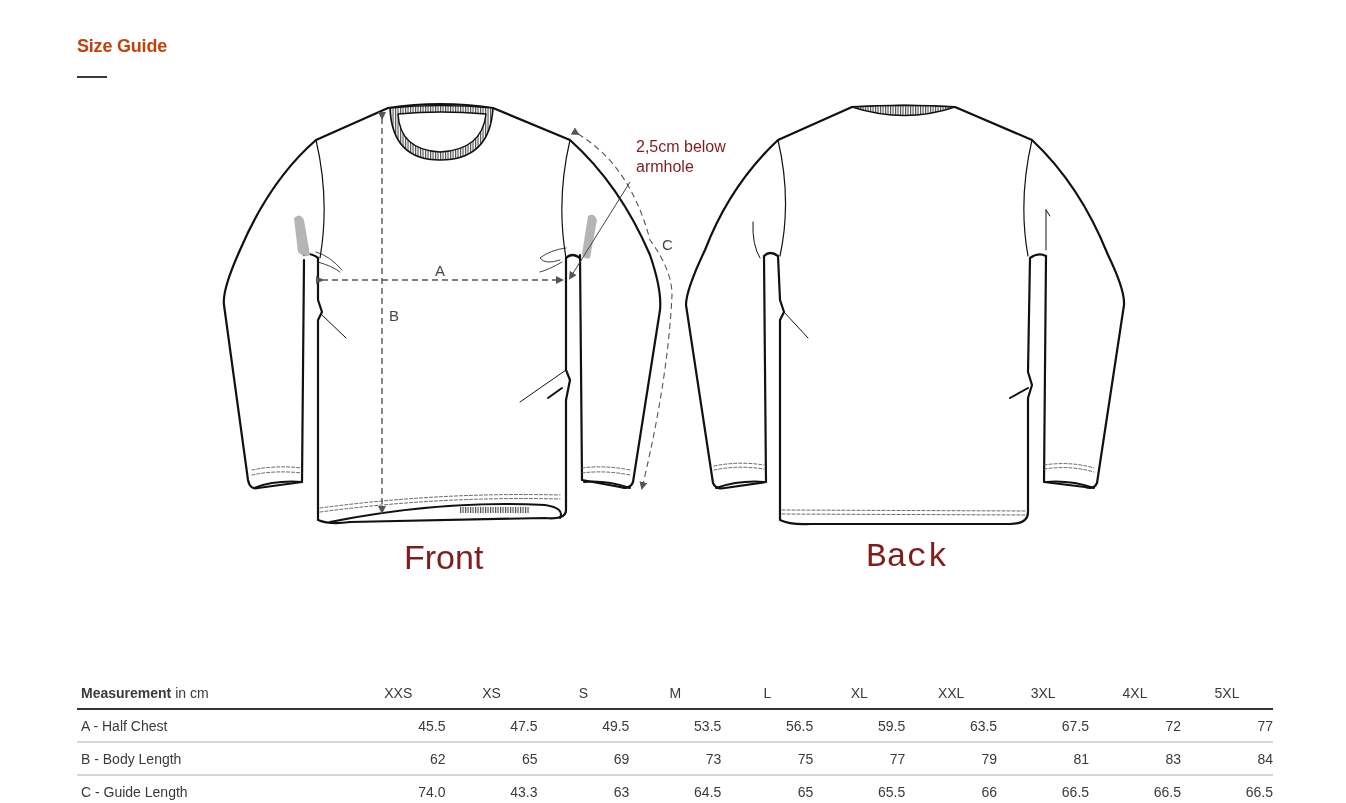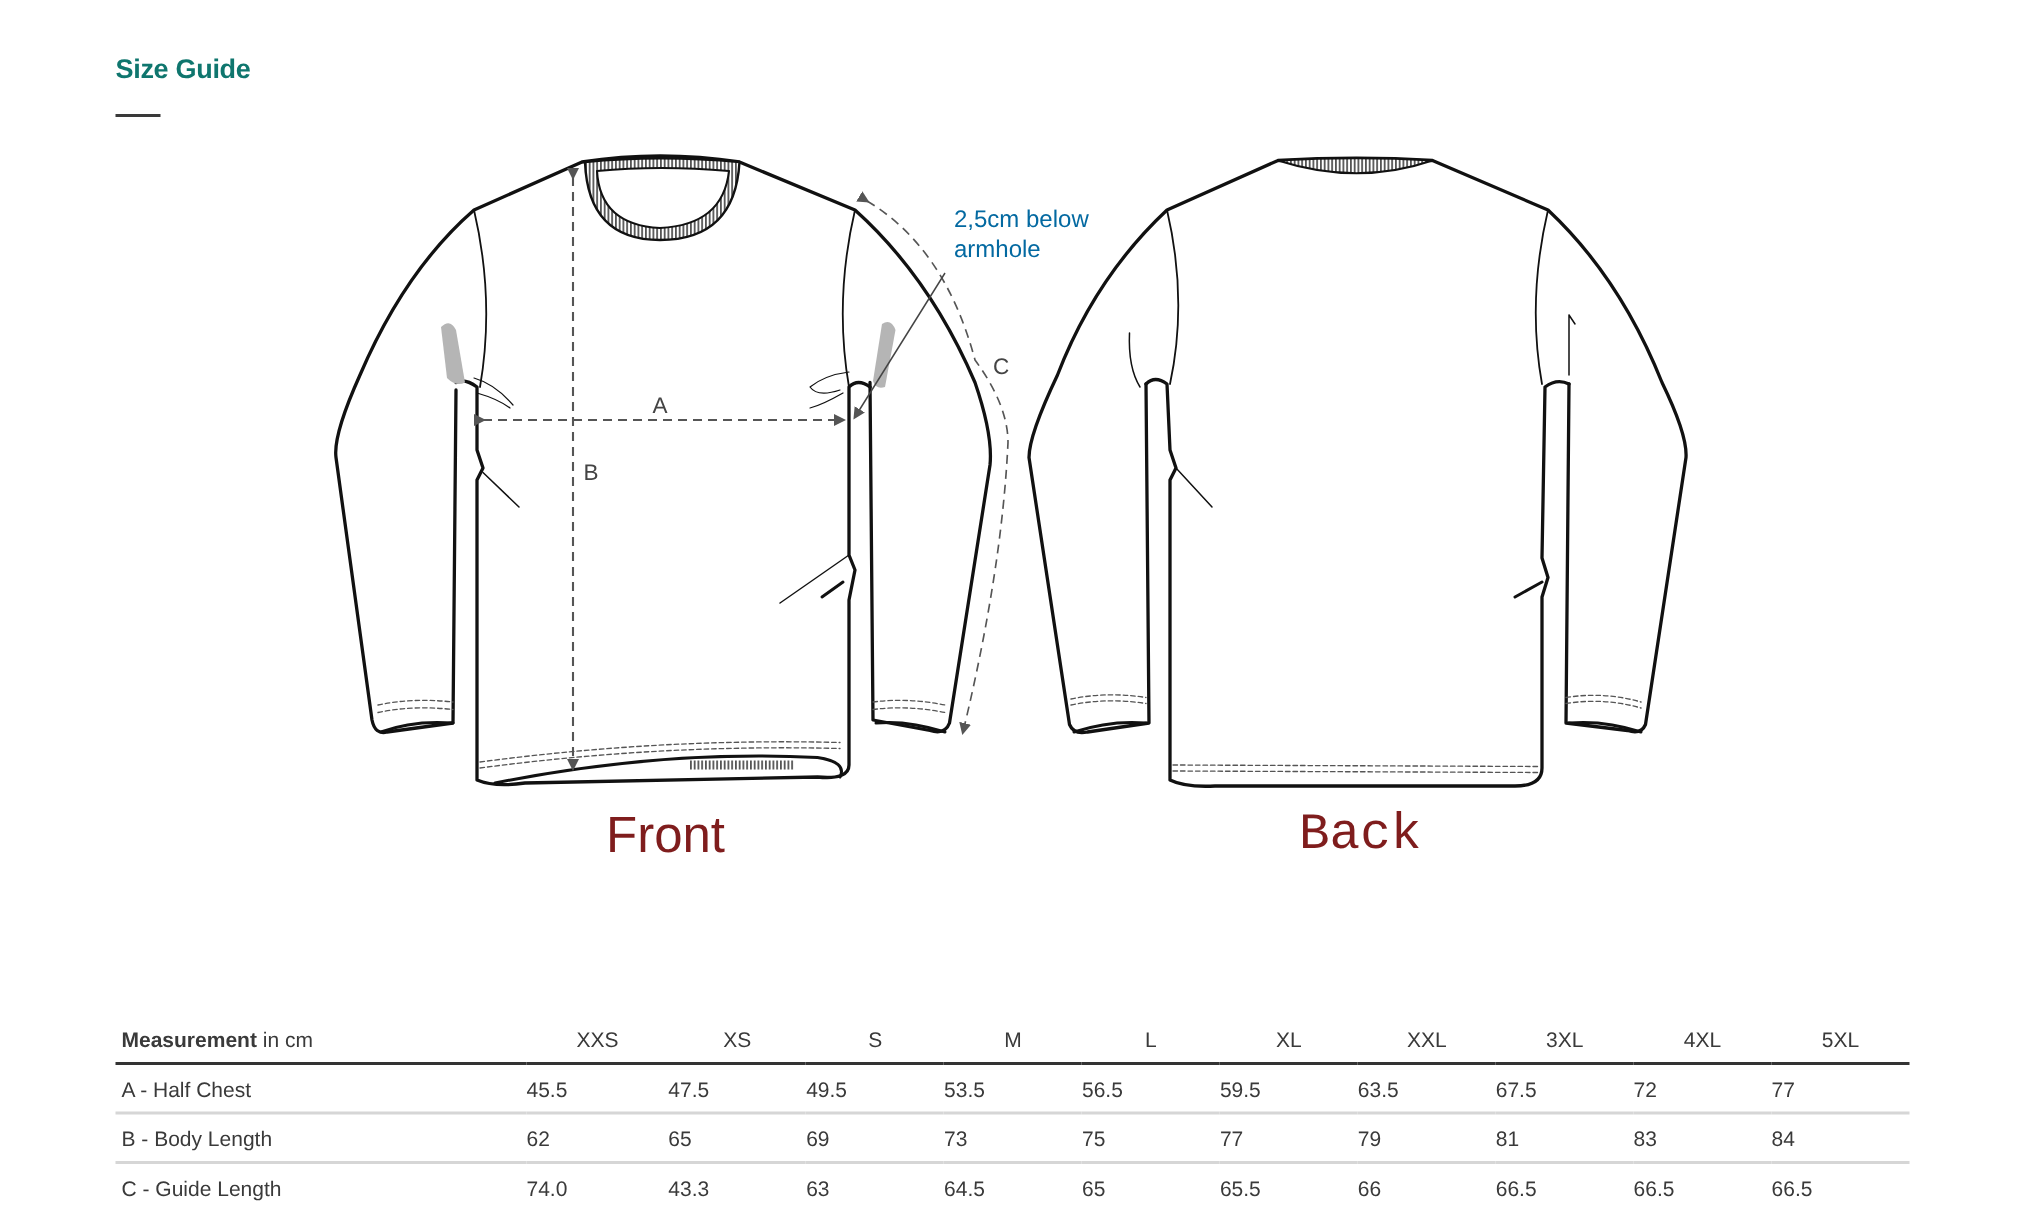--- a/index.html
+++ b/index.html
@@ -1,30 +1,30 @@
 <!DOCTYPE html>
 <html><head>
 <meta charset="utf-8">
 <style>
   html, body { margin: 0; padding: 0; background: #ffffff; }
   body { width: 1346px; height: 803px; position: relative; overflow: hidden;
          font-family: "Liberation Sans", "DejaVu Sans", sans-serif; color: #3a3a3a; }
   .title { position: absolute; left: 77px; top: 36px; font-size: 18px; font-weight: 700;
-           color: #0f766e; letter-spacing: -0.2px; }
+           color: #c2410c; letter-spacing: -0.2px; }
   .title-rule { position: absolute; left: 77px; top: 76px; width: 30px; height: 2px; background: #3a3a3a; }
   .illus { position: absolute; left: 0; top: 0; width: 1346px; height: 600px; }
   .view-label { position: absolute; top: 538px; font-size: 34px; color: #7f1d1d; font-weight: 400; }
-  .annot { position: absolute; font-size: 16px; color: #0369a1; line-height: 20px; }
+  .annot { position: absolute; font-size: 16px; color: #7f1d1d; line-height: 20px; }
   .dim-letter { position: absolute; font-size: 15px; color: #444; }
   table.sizes { position: absolute; left: 77px; top: 630px; width: 1196px; border-collapse: collapse;
                 font-size: 14px; color: #3a3a3a; margin-top: 47px; }
   table.sizes th { font-weight: 400; height: 31px; padding: 0; border-bottom: 2px solid #333; }
   table.sizes th.meas { text-align: left; padding-left: 4px; width: 270px; }
   table.sizes th.meas b { font-weight: 700; }
-  table.sizes td { height: 31px; padding: 0; border-bottom: 2px solid #d6d6d6; text-align: left; }
+  table.sizes td { height: 31px; padding: 0; border-bottom: 2px solid #d6d6d6; text-align: right; }
   table.sizes td.rowlabel { text-align: left; padding-left: 4px; }
   table.sizes tr:last-child td { border-bottom: 3px solid #d6d6d6; }
 </style>
 </head>
 <body>
 
 <div class="title">Size Guide</div>
 <div class="title-rule"></div>
 
 <svg class="illus" viewBox="0 0 1346 600" xmlns="http://www.w3.org/2000/svg">

